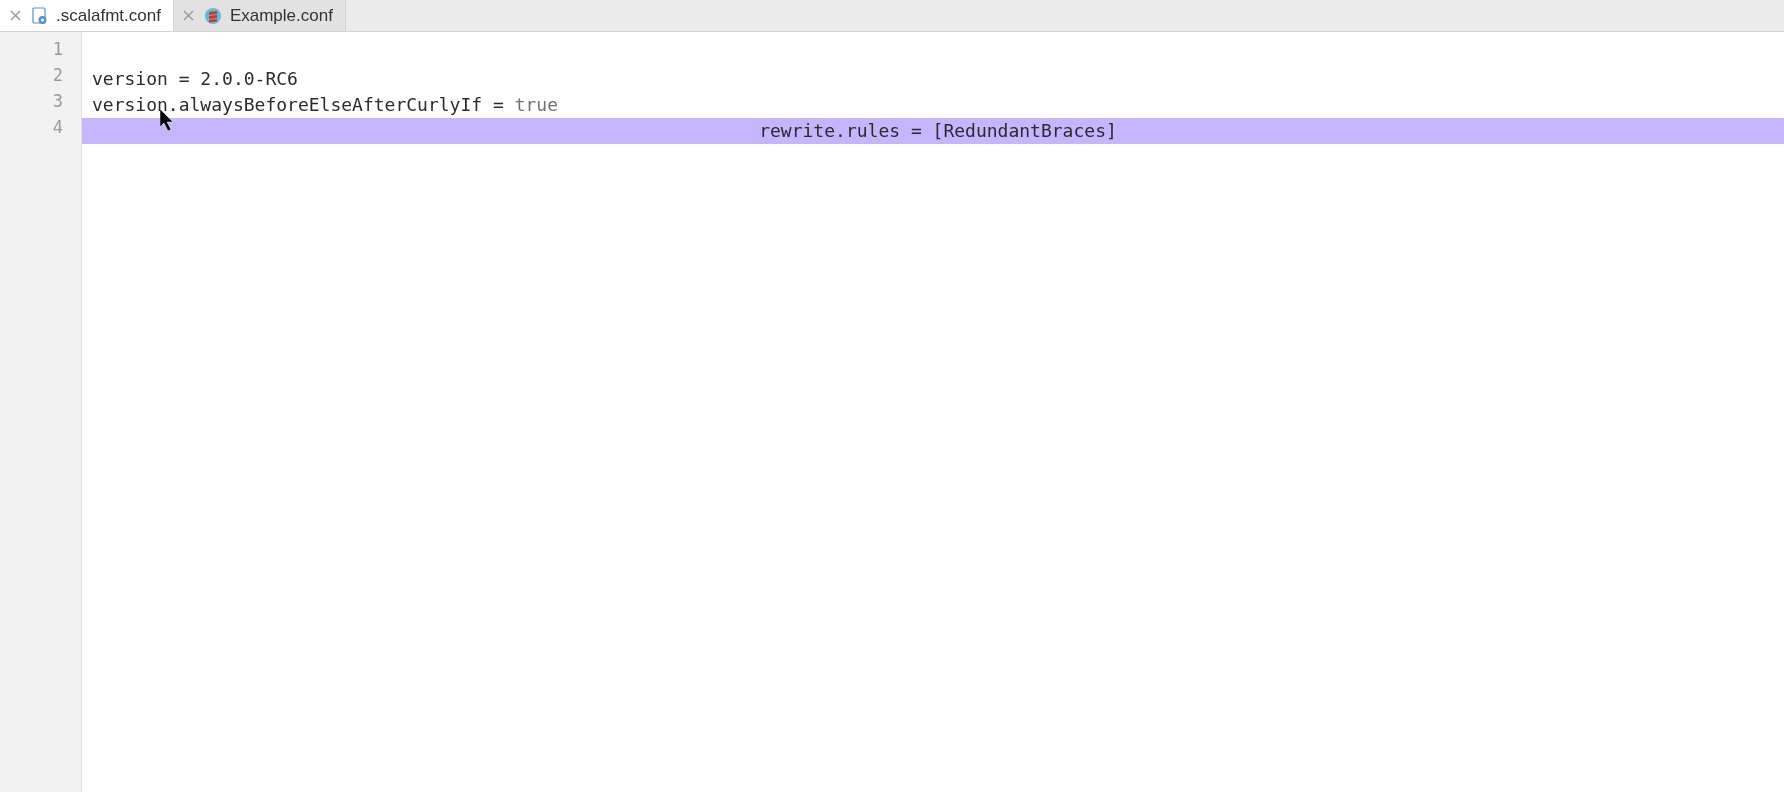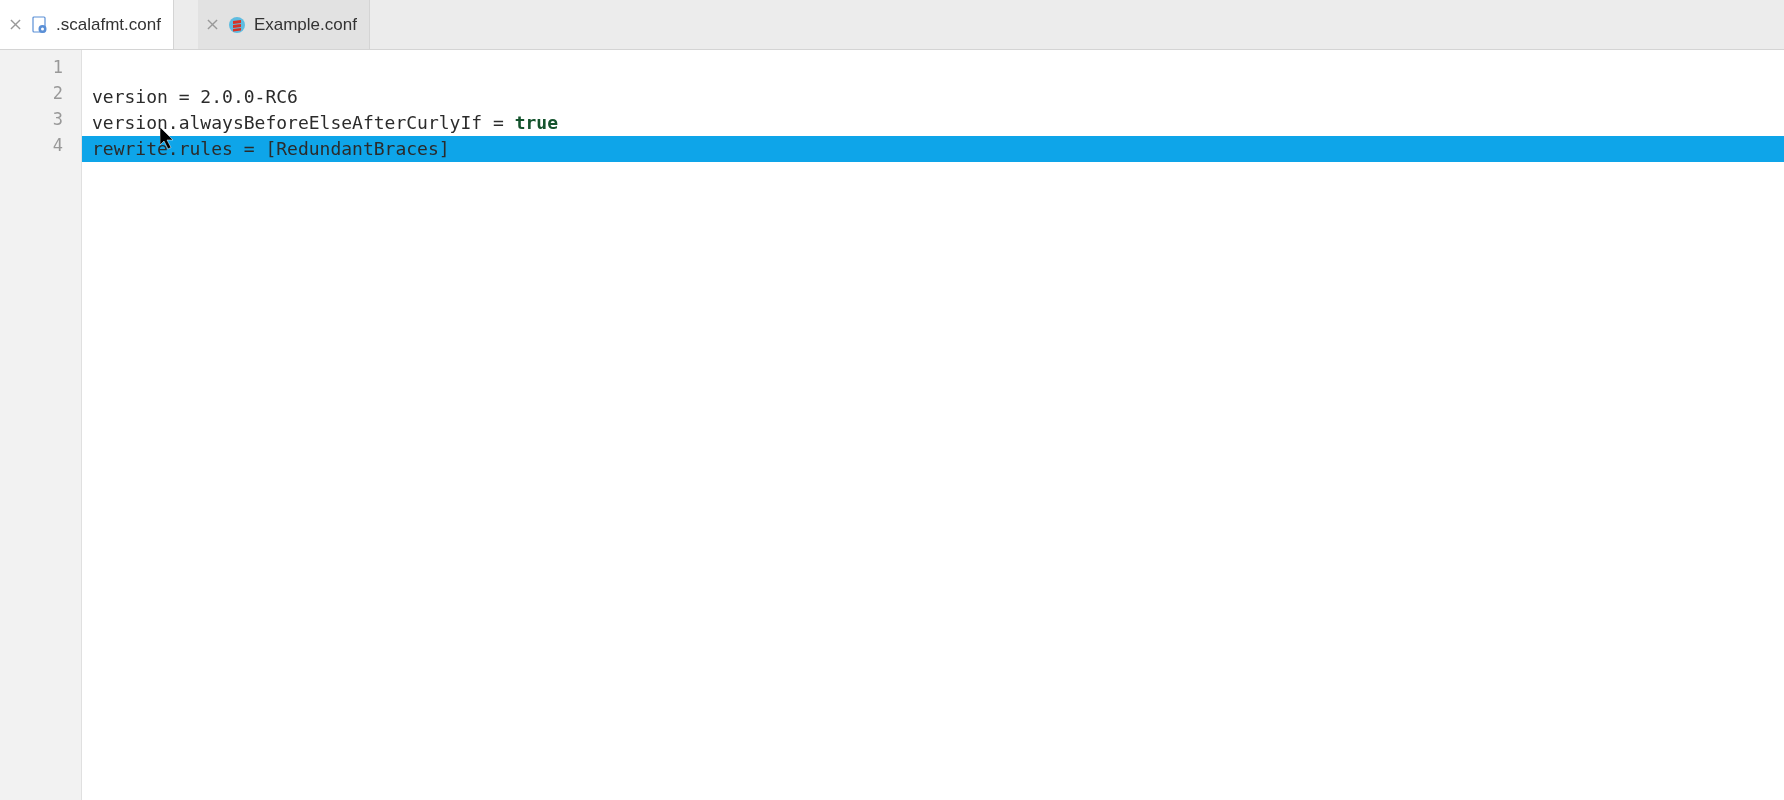--- a/index.html
+++ b/index.html
@@ -10,24 +10,23 @@
     body {
       font-family: "Menlo", "Monaco", "Consolas", monospace;
       font-size: 18px;
       background: #ffffff;
       width: 1784px;
       height: 800px;
       overflow: hidden;
     }
     .tabs-bar {
       display: flex;
-      height: 50px;
+      height: 32px;
       background: #ececec;
       border-bottom: 1px solid #d4d4d4;
-      gap: 24px;
     }
     .tab {
       display: flex;
       align-items: center;
       height: 100%;
       padding: 0 12px 0 8px;
       border-right: 1px solid #d4d4d4;
       gap: 8px;
       cursor: pointer;
     }
@@ -83,25 +82,26 @@
       background: #ffffff;
     }
     .code-line {
       height: 26px;
       line-height: 26px;
       padding-left: 10px;
       white-space: pre;
       color: #2b2b2b;
     }
     .code-line.highlighted {
-      background: #0ea5e9;
+      background: #c4b5fd;
+      text-align: center;
     }
     .kw {
-      color: #14532d;
-      font-weight: bold;
+      color: #737373;
+      font-weight: normal;
     }
     .cursor-pointer {
       position: absolute;
       top: 34px;
       left: 92px;
       pointer-events: none;
     }
   </style>
 </head>
 <body>

